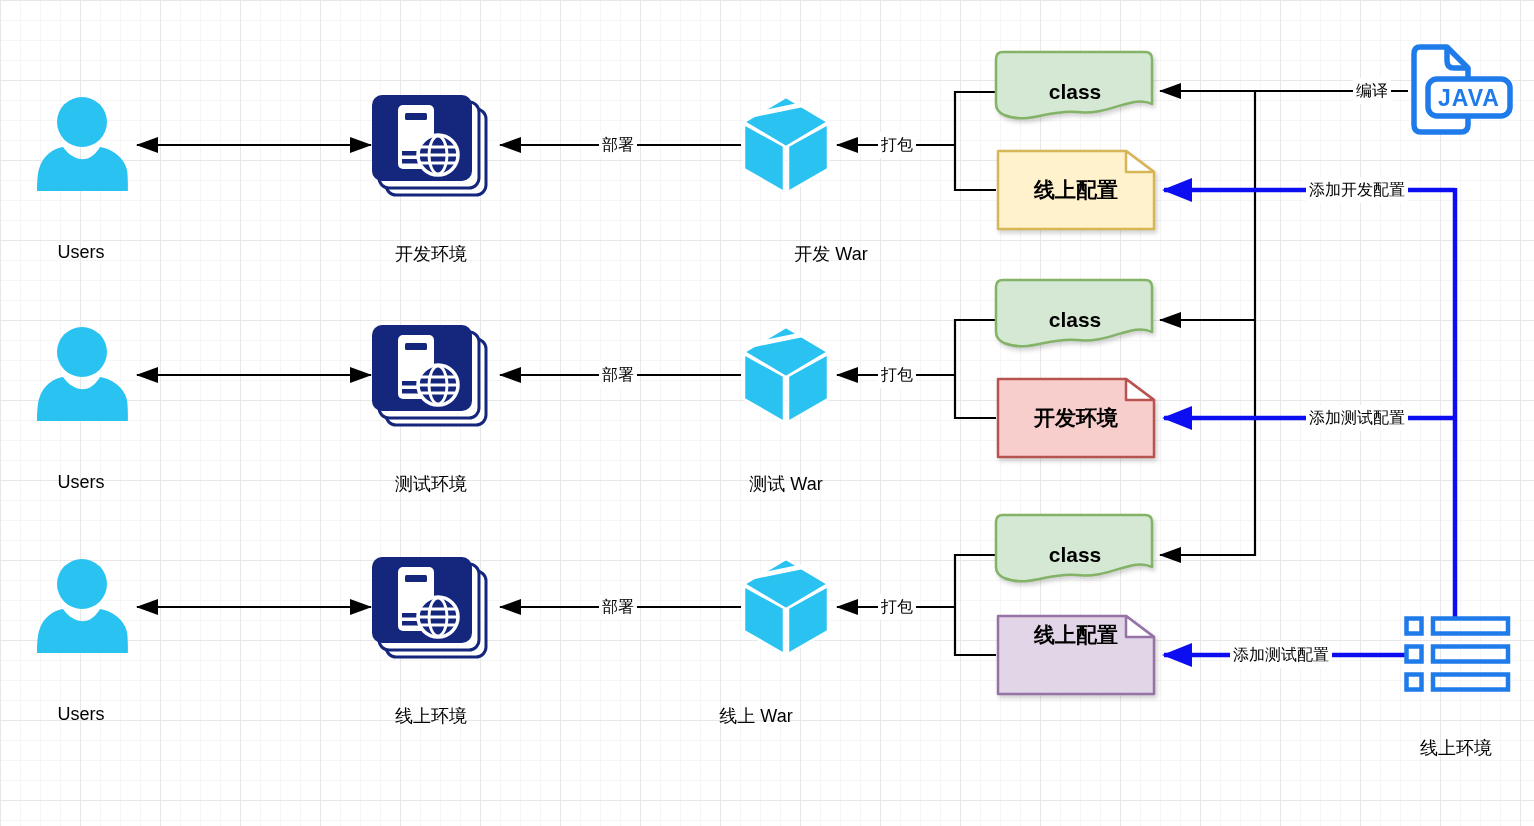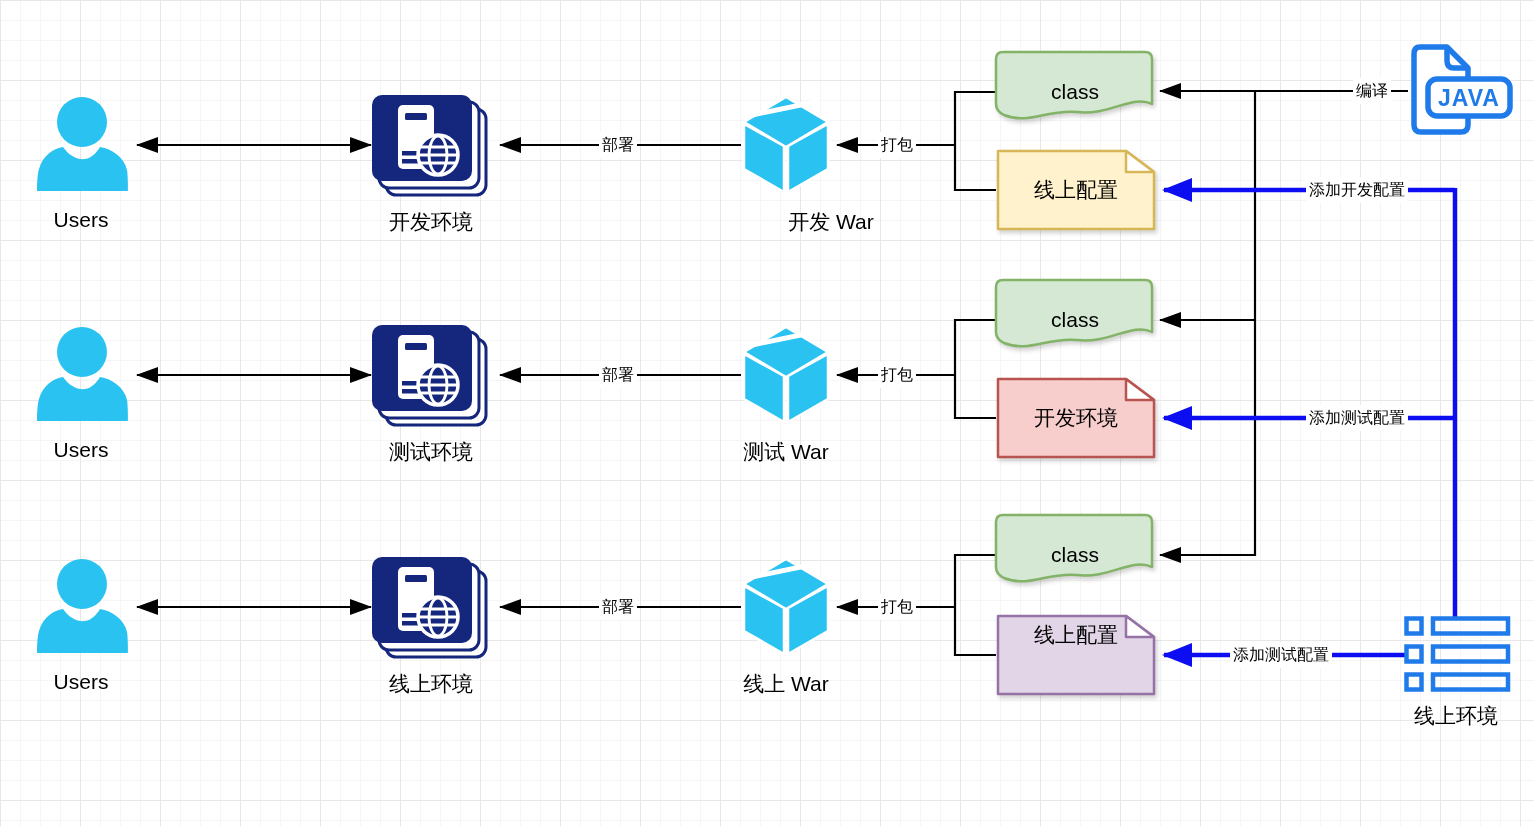--- a/index.html
+++ b/index.html
@@ -9,23 +9,23 @@
     background-color:#ffffff;
     background-image:
       linear-gradient(to right, #e7e7e7 1px, transparent 1px),
       linear-gradient(to bottom, #e7e7e7 1px, transparent 1px),
       linear-gradient(to right, #f5f5f5 1px, transparent 1px),
       linear-gradient(to bottom, #f5f5f5 1px, transparent 1px);
     background-size:80px 80px,80px 80px,20px 20px,20px 20px;
   }
   svg.abs{position:absolute;overflow:visible;}
   svg.overlay{position:absolute;left:0;top:0;}
-  .nlabel{position:absolute;transform:translate(-50%,0);font-size:21px;white-space:nowrap;}
+  .nlabel{position:absolute;transform:translate(-50%,0);font-size:18px;white-space:nowrap;margin-top:34px;}
   .elabel{position:absolute;transform:translate(-50%,-50%);font-size:16px;white-space:nowrap;background:#fff;padding:0 3px;line-height:26px;}
-  .boxlabel{position:absolute;transform:translate(-50%,-50%);font-size:21px;white-space:nowrap;}
+  .boxlabel{position:absolute;transform:translate(-50%,-50%);font-size:21px;white-space:nowrap;font-weight:bold;}
   .shadowed{filter:drop-shadow(2px 3px 2px rgba(0,0,0,0.18));}
 </style>
 </head>
 <body>
 
 <div class="canvas">
 
   <svg width="0" height="0" style="position:absolute" aria-hidden="true">
     <defs>
       <g id="user-shape">
@@ -167,21 +167,21 @@
       <use href="#cube-shape"></use>
     </svg>
   <svg class="abs shadowed" style="left:993px;top:513px" width="164" height="80" viewBox="0 0 164 80">
       <use href="#doc-shape"></use>
     </svg>
   <svg class="abs shadowed" style="left:995px;top:613px;--note-fill:var(--prod-config-fill,#e1d5e7);--note-stroke:var(--prod-config-stroke,#9673a6)" width="164" height="84" viewBox="0 0 164 84">
       <use href="#note-shape"></use>
     </svg>
   <span class="nlabel" style="left:81px;top:670px">Users</span>
   <span class="nlabel" style="left:431px;top:670px">线上环境</span>
-  <span class="nlabel" style="left:786px;top:670px">线上 War</span>
+  <span class="nlabel" style="left:756px;top:670px">线上 War</span>
   <span class="elabel" style="left:618px;top:607px">部署</span>
   <span class="elabel" style="left:897px;top:607px">打包</span>
   <span class="boxlabel" style="left:1075px;top:555px">class</span>
   <span class="boxlabel" style="left:1076px;top:635px">线上配置</span>
   <span class="elabel" style="left:1281px;top:655px">添加测试配置</span>
 
   <svg class="abs" style="left:1406px;top:42px" width="108" height="102" viewBox="0 0 108 102">
       <use href="#java-shape"></use>
     </svg>
   <span class="elabel" style="left:1372px;top:91px">编译</span>

